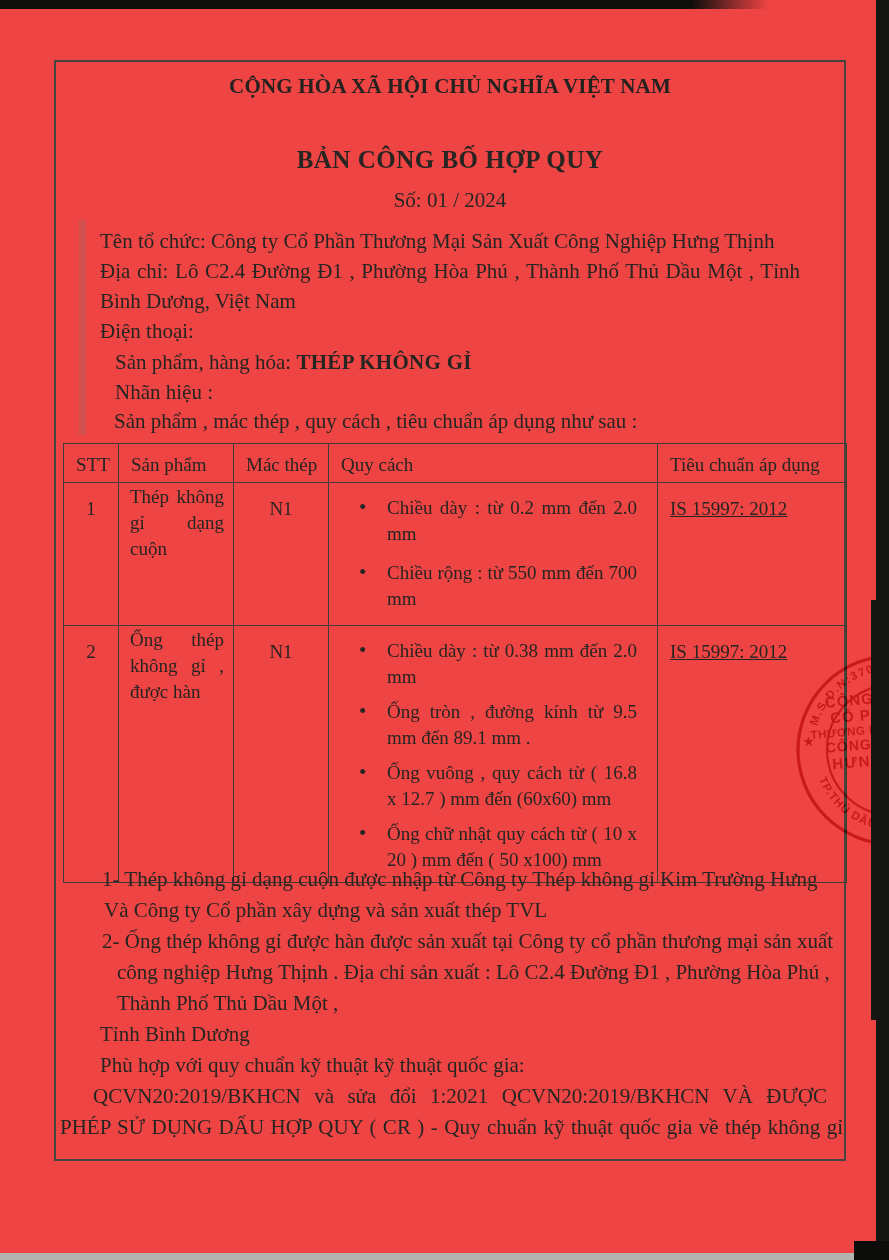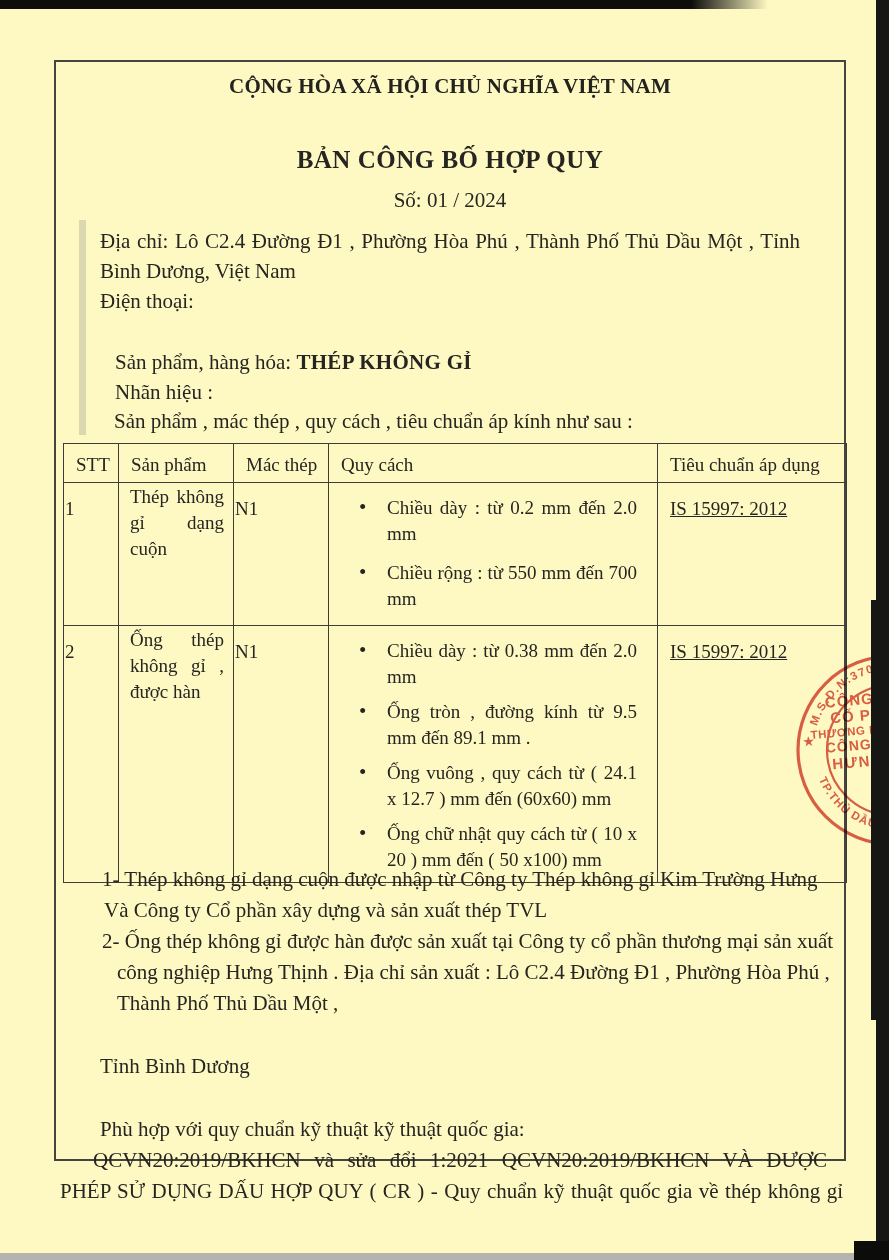--- a/index.html
+++ b/index.html
@@ -1,18 +1,18 @@
 <!DOCTYPE html>
 <html><head>
 <meta charset="utf-8">
 <style>
   html,body { margin:0; padding:0; background:#e8e8e6; }
   .page {
     position:relative; width:889px; height:1260px;
-    background:#fef9c3; overflow:hidden;
+    background:#ef4444; overflow:hidden;
     font-family:"Liberation Serif","DejaVu Serif",serif;
     color:#262521;
   }
   
   .scan-top-bar{ position:absolute; left:0; top:0; width:768px; height:9px; z-index:20;
     background:linear-gradient(to right,#0d0d0b 0%,#0d0d0b 90%,rgba(13,13,11,0) 100%); }
   .scan-right-band{ position:absolute; left:876px; top:0; width:13px; height:1260px; background:#161614; z-index:20; }
   .scan-right-band2{ position:absolute; left:871px; top:600px; width:18px; height:420px; background:#161614; z-index:20; }
   .scan-bottom-strip{ position:absolute; left:0; top:1253px; width:889px; height:7px; background:#b3b3af; z-index:20; }
   .scan-corner-block{ position:absolute; left:854px; top:1241px; width:35px; height:19px; background:#0c0c0a; z-index:21; }
@@ -33,38 +33,38 @@
   .info-block{ left:100px; top:226px; width:700px; font-size:21px; line-height:30px; text-align:justify; }
   .product-line{ left:115px; top:350px; font-size:21px; }
   .product-line b{ letter-spacing:.3px; }
   .brand-line{ left:115px; top:380px; font-size:21px; }
   .table-intro{ left:114px; top:409px; font-size:21px; }
 
   table.spec{ position:absolute; left:63px; top:443px; width:783px; z-index:3;
     border-collapse:collapse; table-layout:fixed; font-size:19px; line-height:26px; }
   table.spec th, table.spec td{ border:1.6px solid #3e3d38; vertical-align:top; font-weight:normal; box-sizing:border-box; }
   table.spec th{ height:39px; text-align:left; padding:5px 8px 2px 12px; vertical-align:middle; }
-  table.spec th.c, table.spec td.c{ }
+  table.spec th.c, table.spec td.c{ text-align:center; }
   td.cell-product{ padding:1px 9px 0 11px; text-align:justify; }
   td.cell-stt, td.cell-grade{ padding-top:13px; }
   td.cell-standard{ padding:13px 8px 0 12px;text-decoration:underline; }
   td.cell-specs{ padding:12px 20px 0 28px; }
   td.cell-specs ul{ list-style:none; margin:0; padding:0; }
   td.cell-specs li{ position:relative; padding-left:30px; text-align:justify; margin-bottom:9px; }
   td.cell-specs li::before{ content:"\2022"; position:absolute; left:2px; top:-1px; font-size:21px; }
   tr.row-1 td{ height:108px; }
   tr.row-1 li{ margin-bottom:13px; }
   tr.row-2 td{ height:230px; }
 
   .notes{ left:60px; top:864px; width:783px; font-size:21px; line-height:31px; }
   .notes .ln{ white-space:nowrap; }
   .n1,.n3{ margin-left:42px; }
   .n2{ margin-left:44px; }
   .n4,.n5{ margin-left:57px;font-family:Liberation Serif, serif; }
-  .n6,.n7{ margin-left:40px;margin-top:32px; }
+  .n6,.n7{ margin-left:40px; }
   .n8{ margin-left:33px; width:734px; white-space:normal; text-align:justify; text-align-last:justify; }
   .n9{ margin-left:0; width:783px; white-space:normal; text-align:justify; text-align-last:justify; }
 
   .stamp{ position:absolute; left:782px; top:640px; width:220px; height:220px; z-index:6;
     mix-blend-mode:multiply; opacity:.93; }
   .stamp text{ font-family:"Liberation Sans","DejaVu Sans",sans-serif; font-weight:bold; }
 </style>
 </head>
 <body>
 
@@ -73,28 +73,29 @@
   <div class="frame"></div>
   <div class="scan-shadow-left"></div>
 
   <div class="abs centered national-title">CỘNG HÒA XÃ HỘI CHỦ NGHĨA VIỆT NAM</div>
 
 
   <div class="abs centered doc-title">BẢN CÔNG BỐ HỢP QUY</div>
   <div class="abs centered doc-number">Số: 01 / 2024</div>
 
   <div class="abs info-block">
+    <div>Tên tổ chức: Công ty Cổ Phần Thương Mại Sản Xuất Công Nghiệp Hưng Thịnh</div>
     <div>Địa chỉ: Lô C2.4 Đường Đ1 , Phường Hòa Phú , Thành Phố Thủ Dầu Một , Tỉnh Bình Dương, Việt Nam</div>
     <div>Điện thoại:</div>
   </div>
 
   <div class="abs product-line"><span>Sản phẩm, hàng hóa: </span><b>THÉP KHÔNG GỈ</b></div>
 
   <div class="abs brand-line">Nhãn hiệu :</div>
-  <div class="abs table-intro">Sản phẩm , mác thép , quy cách , tiêu chuẩn áp kính như sau :</div>
+  <div class="abs table-intro">Sản phẩm , mác thép , quy cách , tiêu chuẩn áp dụng như sau :</div>
 
   <table class="spec">
     <colgroup>
       <col style="width:55px">
         <col style="width:115px">
         <col style="width:95px">
         <col style="width:329px">
         <col style="width:189px">
     </colgroup>
     <tbody>
@@ -118,21 +119,21 @@
       <td class="cell-standard">IS 15997: 2012</td>
     </tr>
     <tr class="row-2">
       <td class="c cell-stt">2</td>
       <td class="cell-product">Ống thép không gỉ , được hàn</td>
       <td class="c cell-grade">N1</td>
       <td class="cell-specs">
         <ul>
           <li>Chiều dày : từ 0.38 mm đến 2.0 mm</li>
           <li>Ống tròn , đường kính từ 9.5 mm đến 89.1 mm .</li>
-          <li>Ống vuông , quy cách từ ( 24.1 x 12.7 ) mm đến (60x60) mm</li>
+          <li>Ống vuông , quy cách từ ( 16.8 x 12.7 ) mm đến (60x60) mm</li>
           <li>Ống chữ nhật quy cách từ ( 10 x 20 ) mm đến ( 50 x100) mm</li>
         </ul>
       </td>
       <td class="cell-standard">IS 15997: 2012</td>
     </tr>
   </tbody>
     </table>
 
   <div class="abs notes">
     <div class="ln n1">1- Thép không gỉ dạng cuộn được nhập từ Công ty Thép không gỉ Kim Trường Hưng</div>

